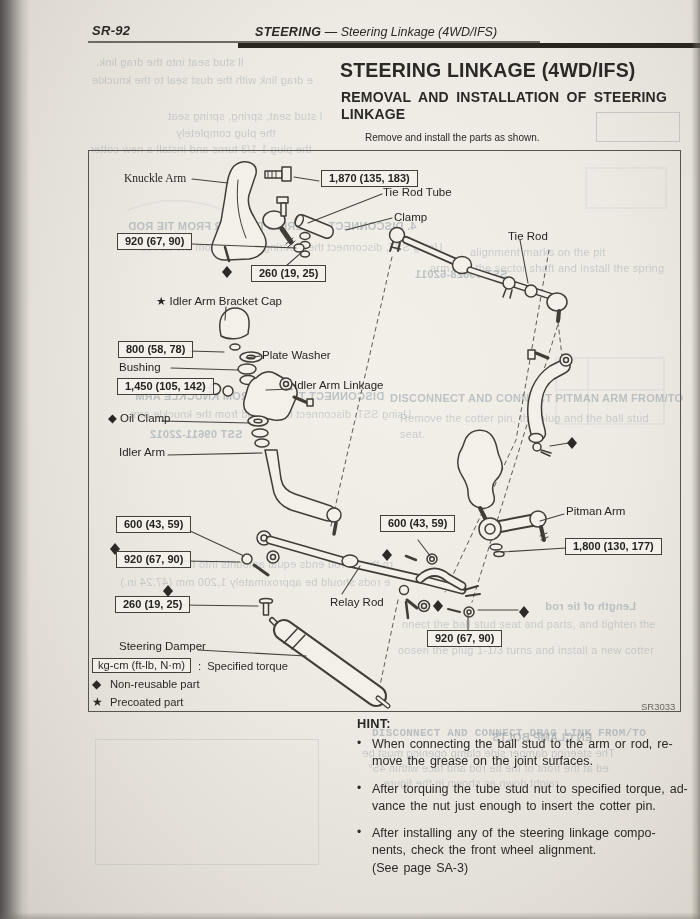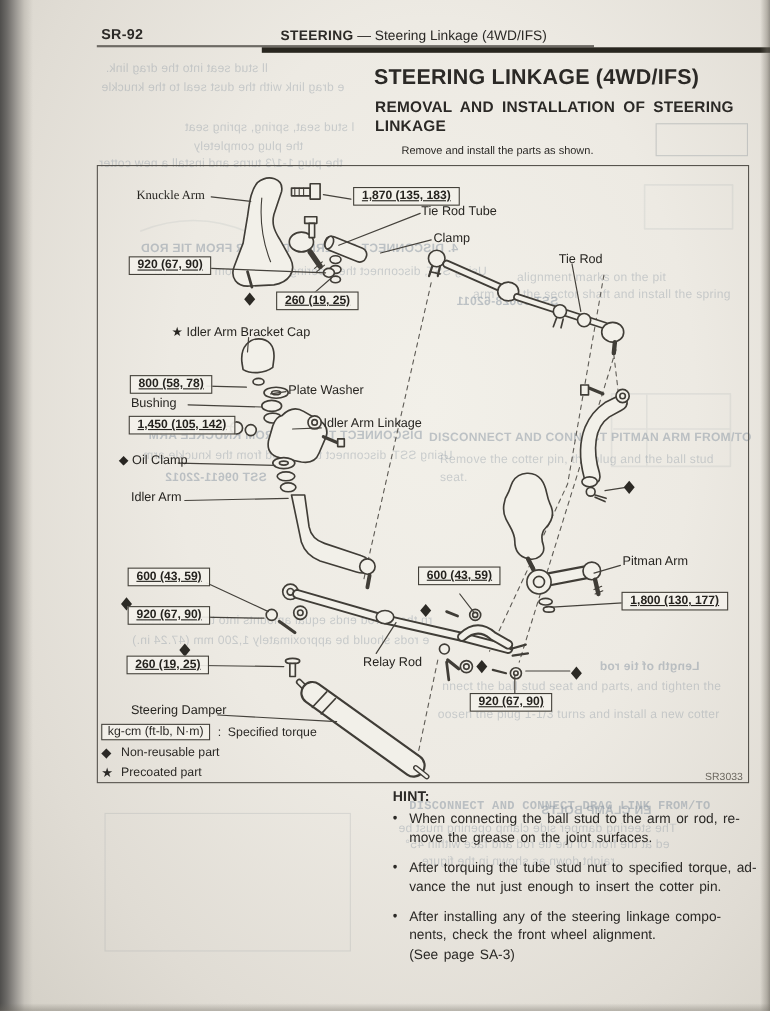--- a/index.html
+++ b/index.html
@@ -18,41 +18,41 @@
     background:linear-gradient(180deg,rgba(120,116,107,0) 0%,rgba(110,106,97,.4) 100%); }
 
   
   .ghost { position:absolute; white-space:nowrap; font-size:11px; color:#8e99a4; opacity:.40;
     letter-spacing:.25px; z-index:1; }
   .ghost.mir { transform:scaleX(-1); }
   .ghost.b { font-weight:bold; opacity:.48; color:#8592a0; }
   .ghost-box { position:absolute; border:1px solid rgba(140,148,152,.38); z-index:1; }
 
   
-  .hdr-text { position:absolute; z-index:4; }
+  .hdr-text { position:absolute; z-index:4;font-style:italic; }
   #page-num { left:92px; top:23px; font-size:13px; font-weight:bold; letter-spacing:.3px; }
   #crumb { left:255px; top:25px; font-size:12.5px; }
   #crumb .sec { font-weight:bold; letter-spacing:.3px; }
   #rule-thin { position:absolute; left:88px; top:41px; width:452px; height:1.5px; background:#6d6a64; z-index:3; }
   #rule-thick { position:absolute; left:238px; top:43px; width:462px; height:4.5px; background:#28261f; z-index:3; }
 
   
   #title { position:absolute; left:340px; top:59px; font-size:19.5px; font-weight:bold;
     letter-spacing:.2px; z-index:4; }
   #subtitle { position:absolute; left:341px; top:89px; width:326px; font-size:14px; font-weight:bold;
     line-height:1.2; text-align:justify; word-spacing:2.5px; letter-spacing:.2px; z-index:4; }
   #intro { position:absolute; left:365px; top:132px; font-size:10px; z-index:4; }
 
   
   #fig-frame { position:absolute; left:88px; top:150px; width:593px; height:562px;
     border:1.5px solid #57544e; z-index:2; }
   #art { position:absolute; left:88px; top:150px; z-index:3; }
   .part-label { position:absolute; font-size:11.5px; color:#272521; white-space:nowrap; z-index:4; }
   .torque-box { position:absolute; font-size:11px; font-weight:bold; color:#25231f; white-space:nowrap;
-    border:1.4px solid #434039; padding:1px 7px 2px 7px; background:rgba(243,241,234,.92); z-index:4;text-decoration:underline; }
+    border:1.4px solid #434039; padding:1px 7px 2px 7px; background:rgba(243,241,234,.92); z-index:4; }
 
   
   #legend { position:absolute; left:92px; top:658px; font-size:11.2px; z-index:4; }
   #legend .row { margin-bottom:4px; display:flex; align-items:center; }
   #kgbox { display:inline-block; border:1.3px solid #44413b; padding:0 5px 1px 5px; margin-right:7px;
     background:rgba(243,241,234,.9); }
   #legend .sym { display:inline-block; width:18px; font-size:12px; }
   #fig-code { position:absolute; left:641px; top:701px; font-size:9.5px; color:#6b675f; z-index:4; }
 
   

